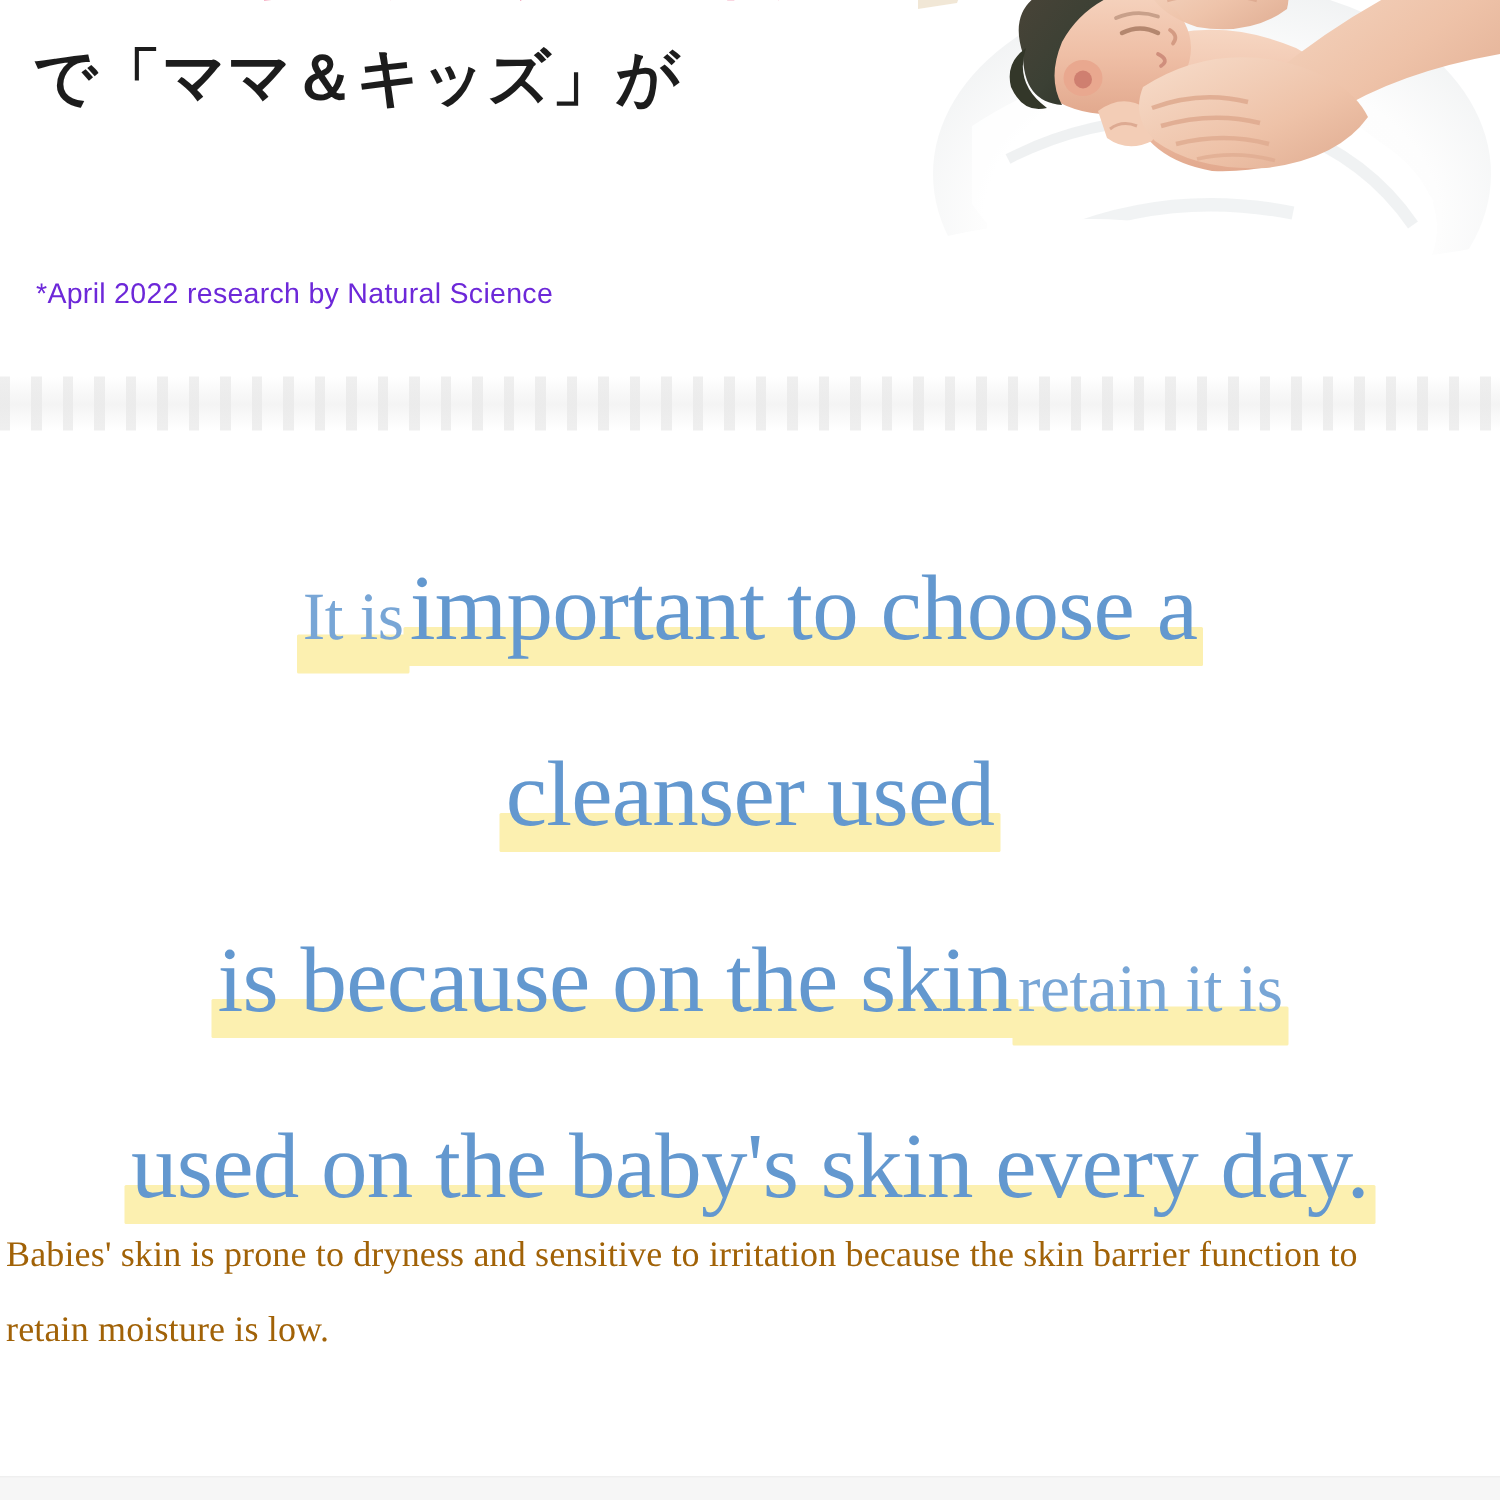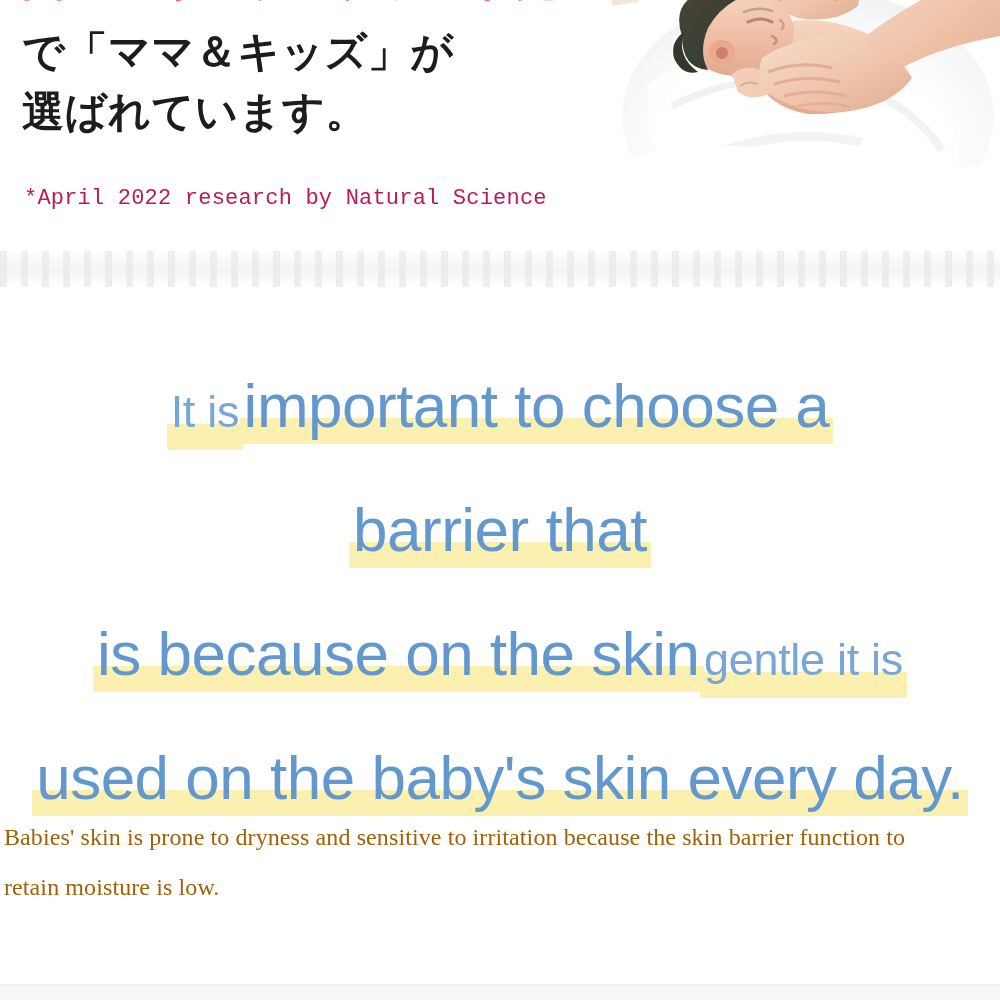--- a/index.html
+++ b/index.html
@@ -60,23 +60,23 @@
     font-weight: 700;
     line-height: 1.42;
     color: #1c1c1c;
     letter-spacing: 0.5px;
   }
 
   .footnote {
     position: absolute;
     left: 24px;
     top: 186px;
-    font-family: Liberation Mono, monospace;
-    font-size: 22px;
-    color: #be185d;
+    font-family: Liberation Sans, sans-serif;
+    font-size: 19px;
+    color: #6d28d9;
     letter-spacing: 0.2px;
     white-space: nowrap;
   }
 
   
   .photo {
     position: absolute;
     left: 612px;
     top: -34px;
     width: 388px;
@@ -107,21 +107,21 @@
     opacity: .85;
   }
 
   
   .main-head {
     position: absolute;
     left: 0;
     top: 352px;
     width: 1000px;
     text-align: center;
-    font-family: Liberation Sans, sans-serif;
+    font-family: Liberation Serif, serif;
     color: #6398cf;
     line-height: 108px;
   }
   .hl-line { white-space: nowrap; }
 
   .big {
     font-size: 62px;
     font-weight: 400;
     letter-spacing: -0.5px;
     color: #6398cf;
@@ -181,21 +181,20 @@
 <div id="page">
 
   <div class="top-section">
 
     <div class="pink-clip-wrap">
       <div class="pink-clip">国産スキンケアブランド売上No.1</div>
     </div>
 
     <div class="jp-headline">
       <div>で「ママ＆キッズ」が</div>
-      <div>選ばれています。</div>
     </div>
 
     <div class="footnote">*April 2022 research by Natural Science</div>
 
     <div class="photo">
       <svg class="photo-inner" viewBox="0 0 388 230" preserveAspectRatio="xMidYMid slice">
         <defs>
           <radialGradient id="towelG" cx="50%" cy="62%" r="66%">
             <stop offset="0%" stop-color="#ffffff"></stop>
             <stop offset="62%" stop-color="#fdfdfd"></stop>
@@ -280,26 +279,26 @@
   </div>
 
   <div class="main-head">
 
     <div class="hl-line">
       <span class="small mark">It is</span>
       <span class="big mark">important to choose a</span>
     </div>
 
     <div class="hl-line">
-      <span class="big mark">barrier that</span>
+      <span class="big mark">cleanser used</span>
     </div>
 
     <div class="hl-line">
       <span class="big mark">is because on the skin</span>
-      <span class="small mark">gentle it is</span>
+      <span class="small mark">retain it is</span>
     </div>
 
     <div class="hl-line">
       <span class="big mark">used on the baby's skin every day.</span>
     </div>
   </div>
 
   <p class="body-copy">Babies' skin is prone to dryness and sensitive to irritation because the skin barrier function to retain moisture is low.</p>
 
   <div class="bottom-band"></div>

